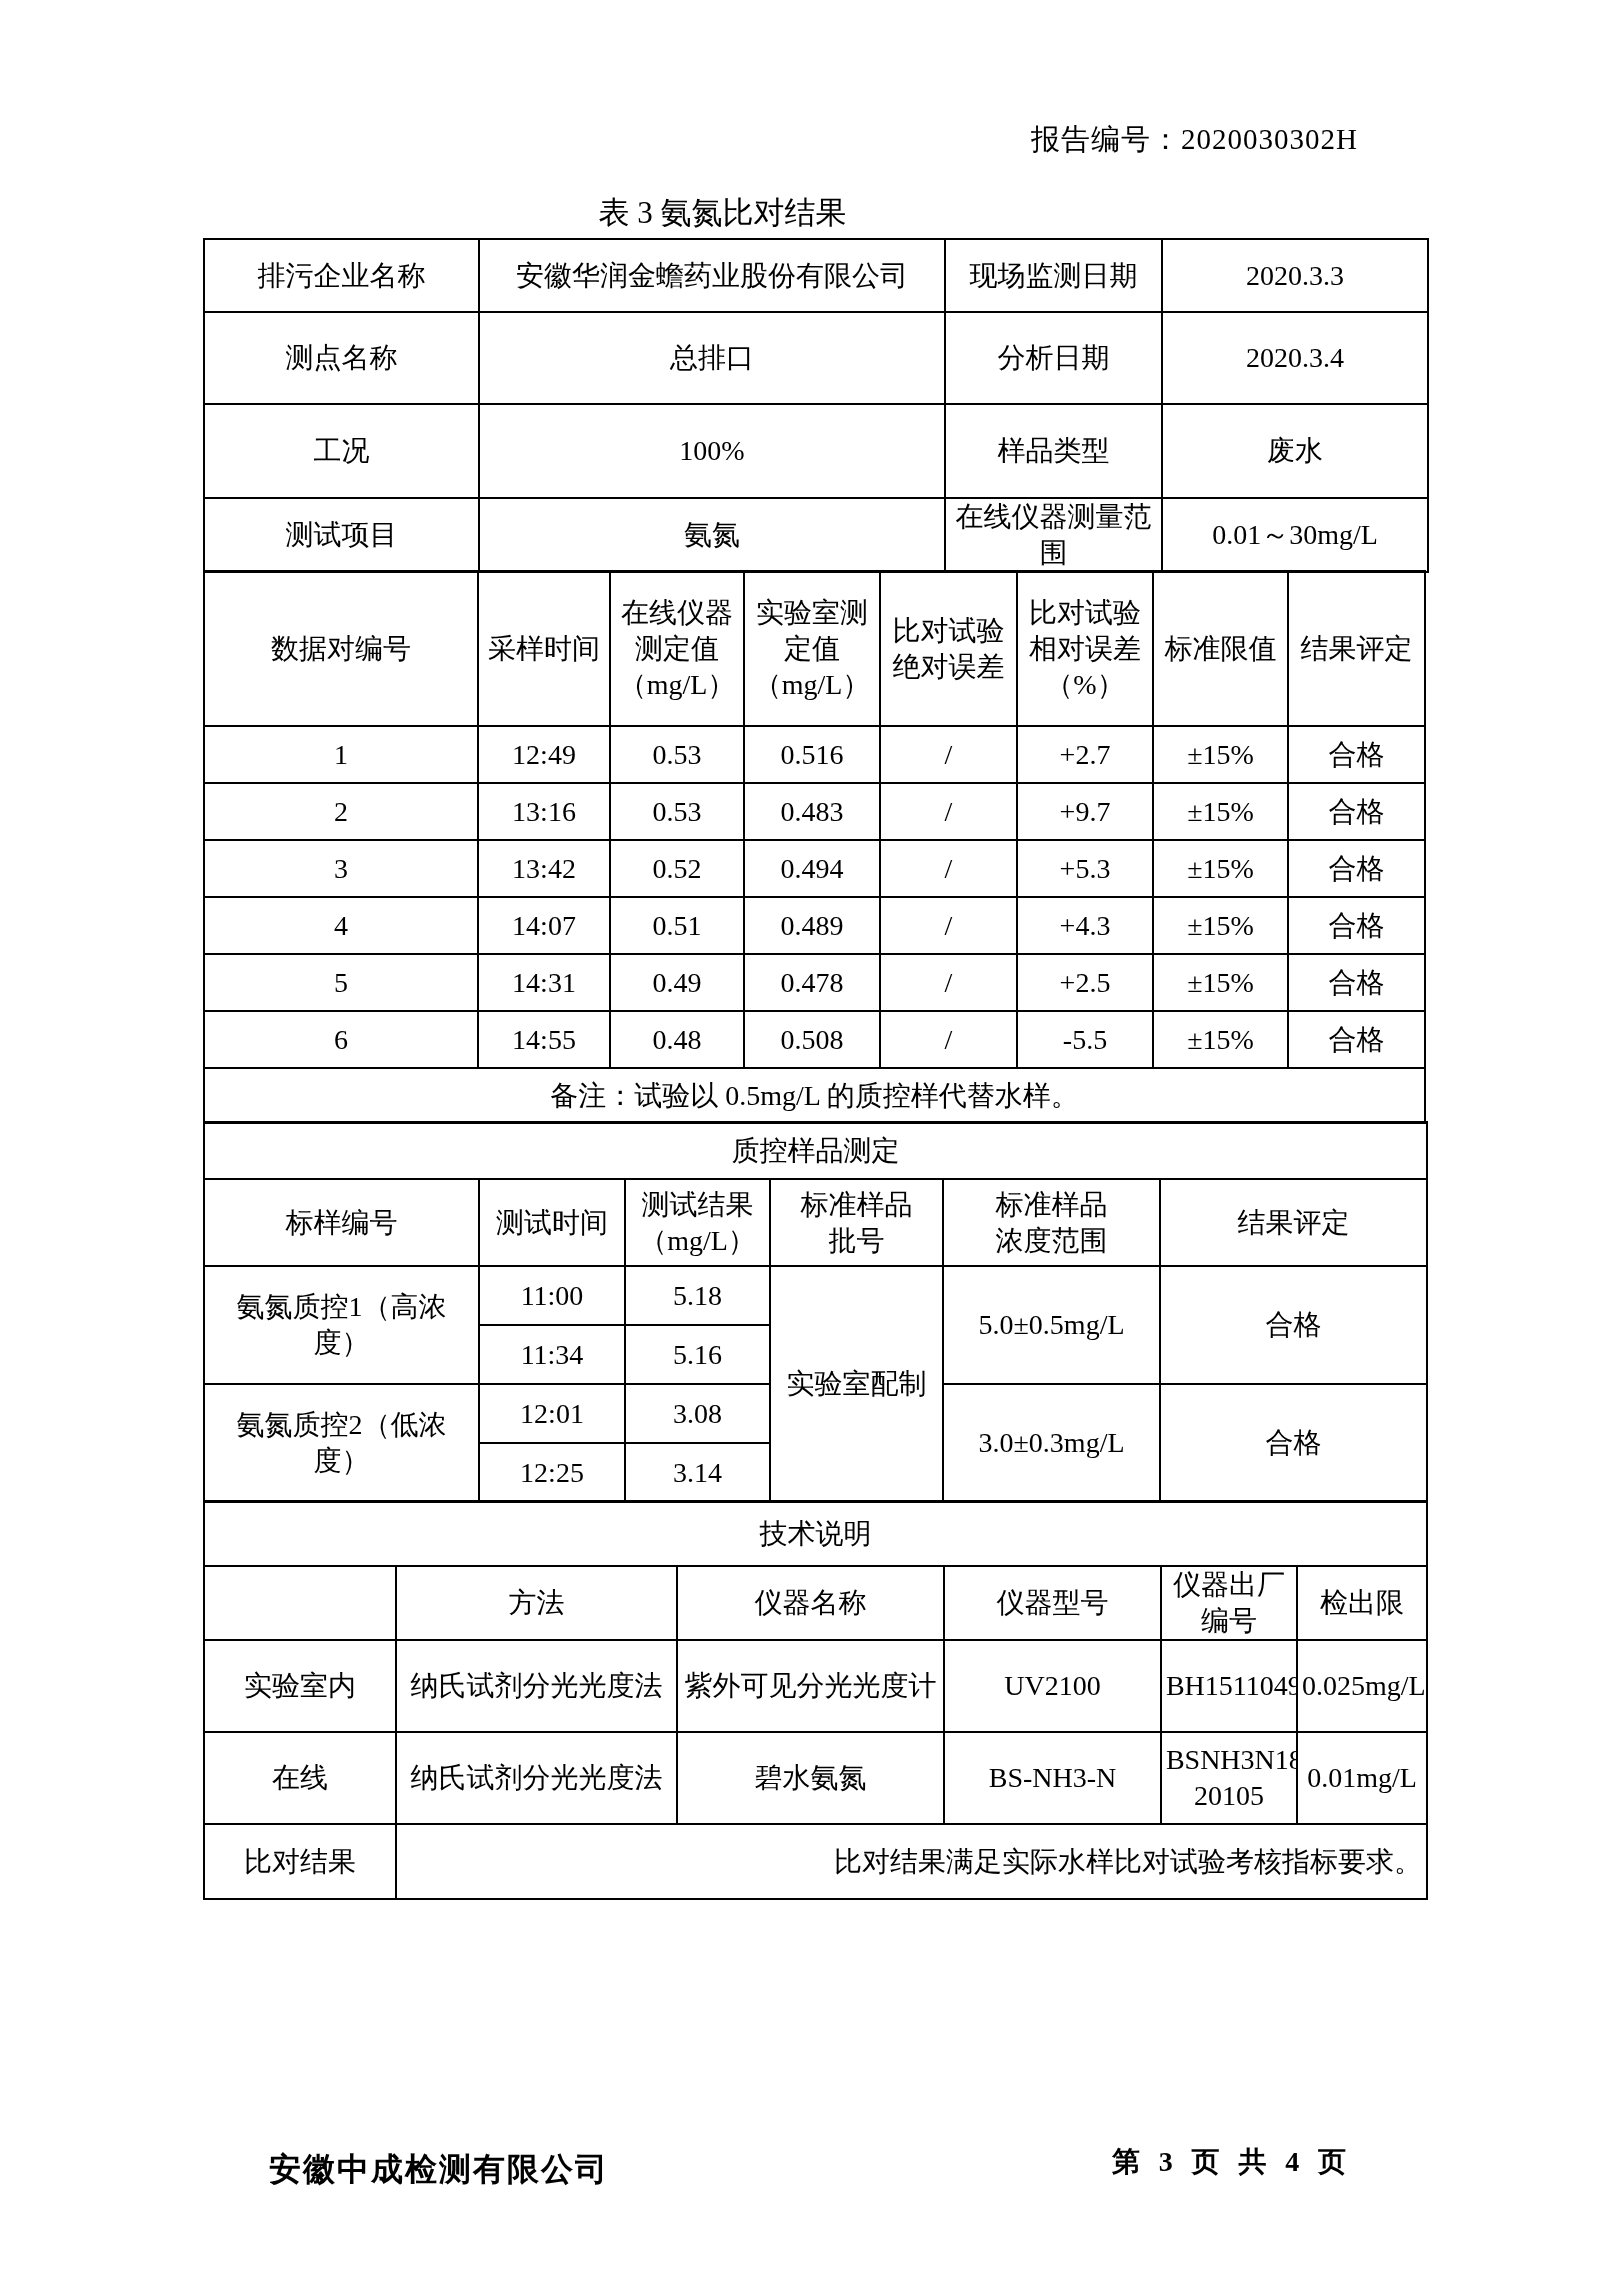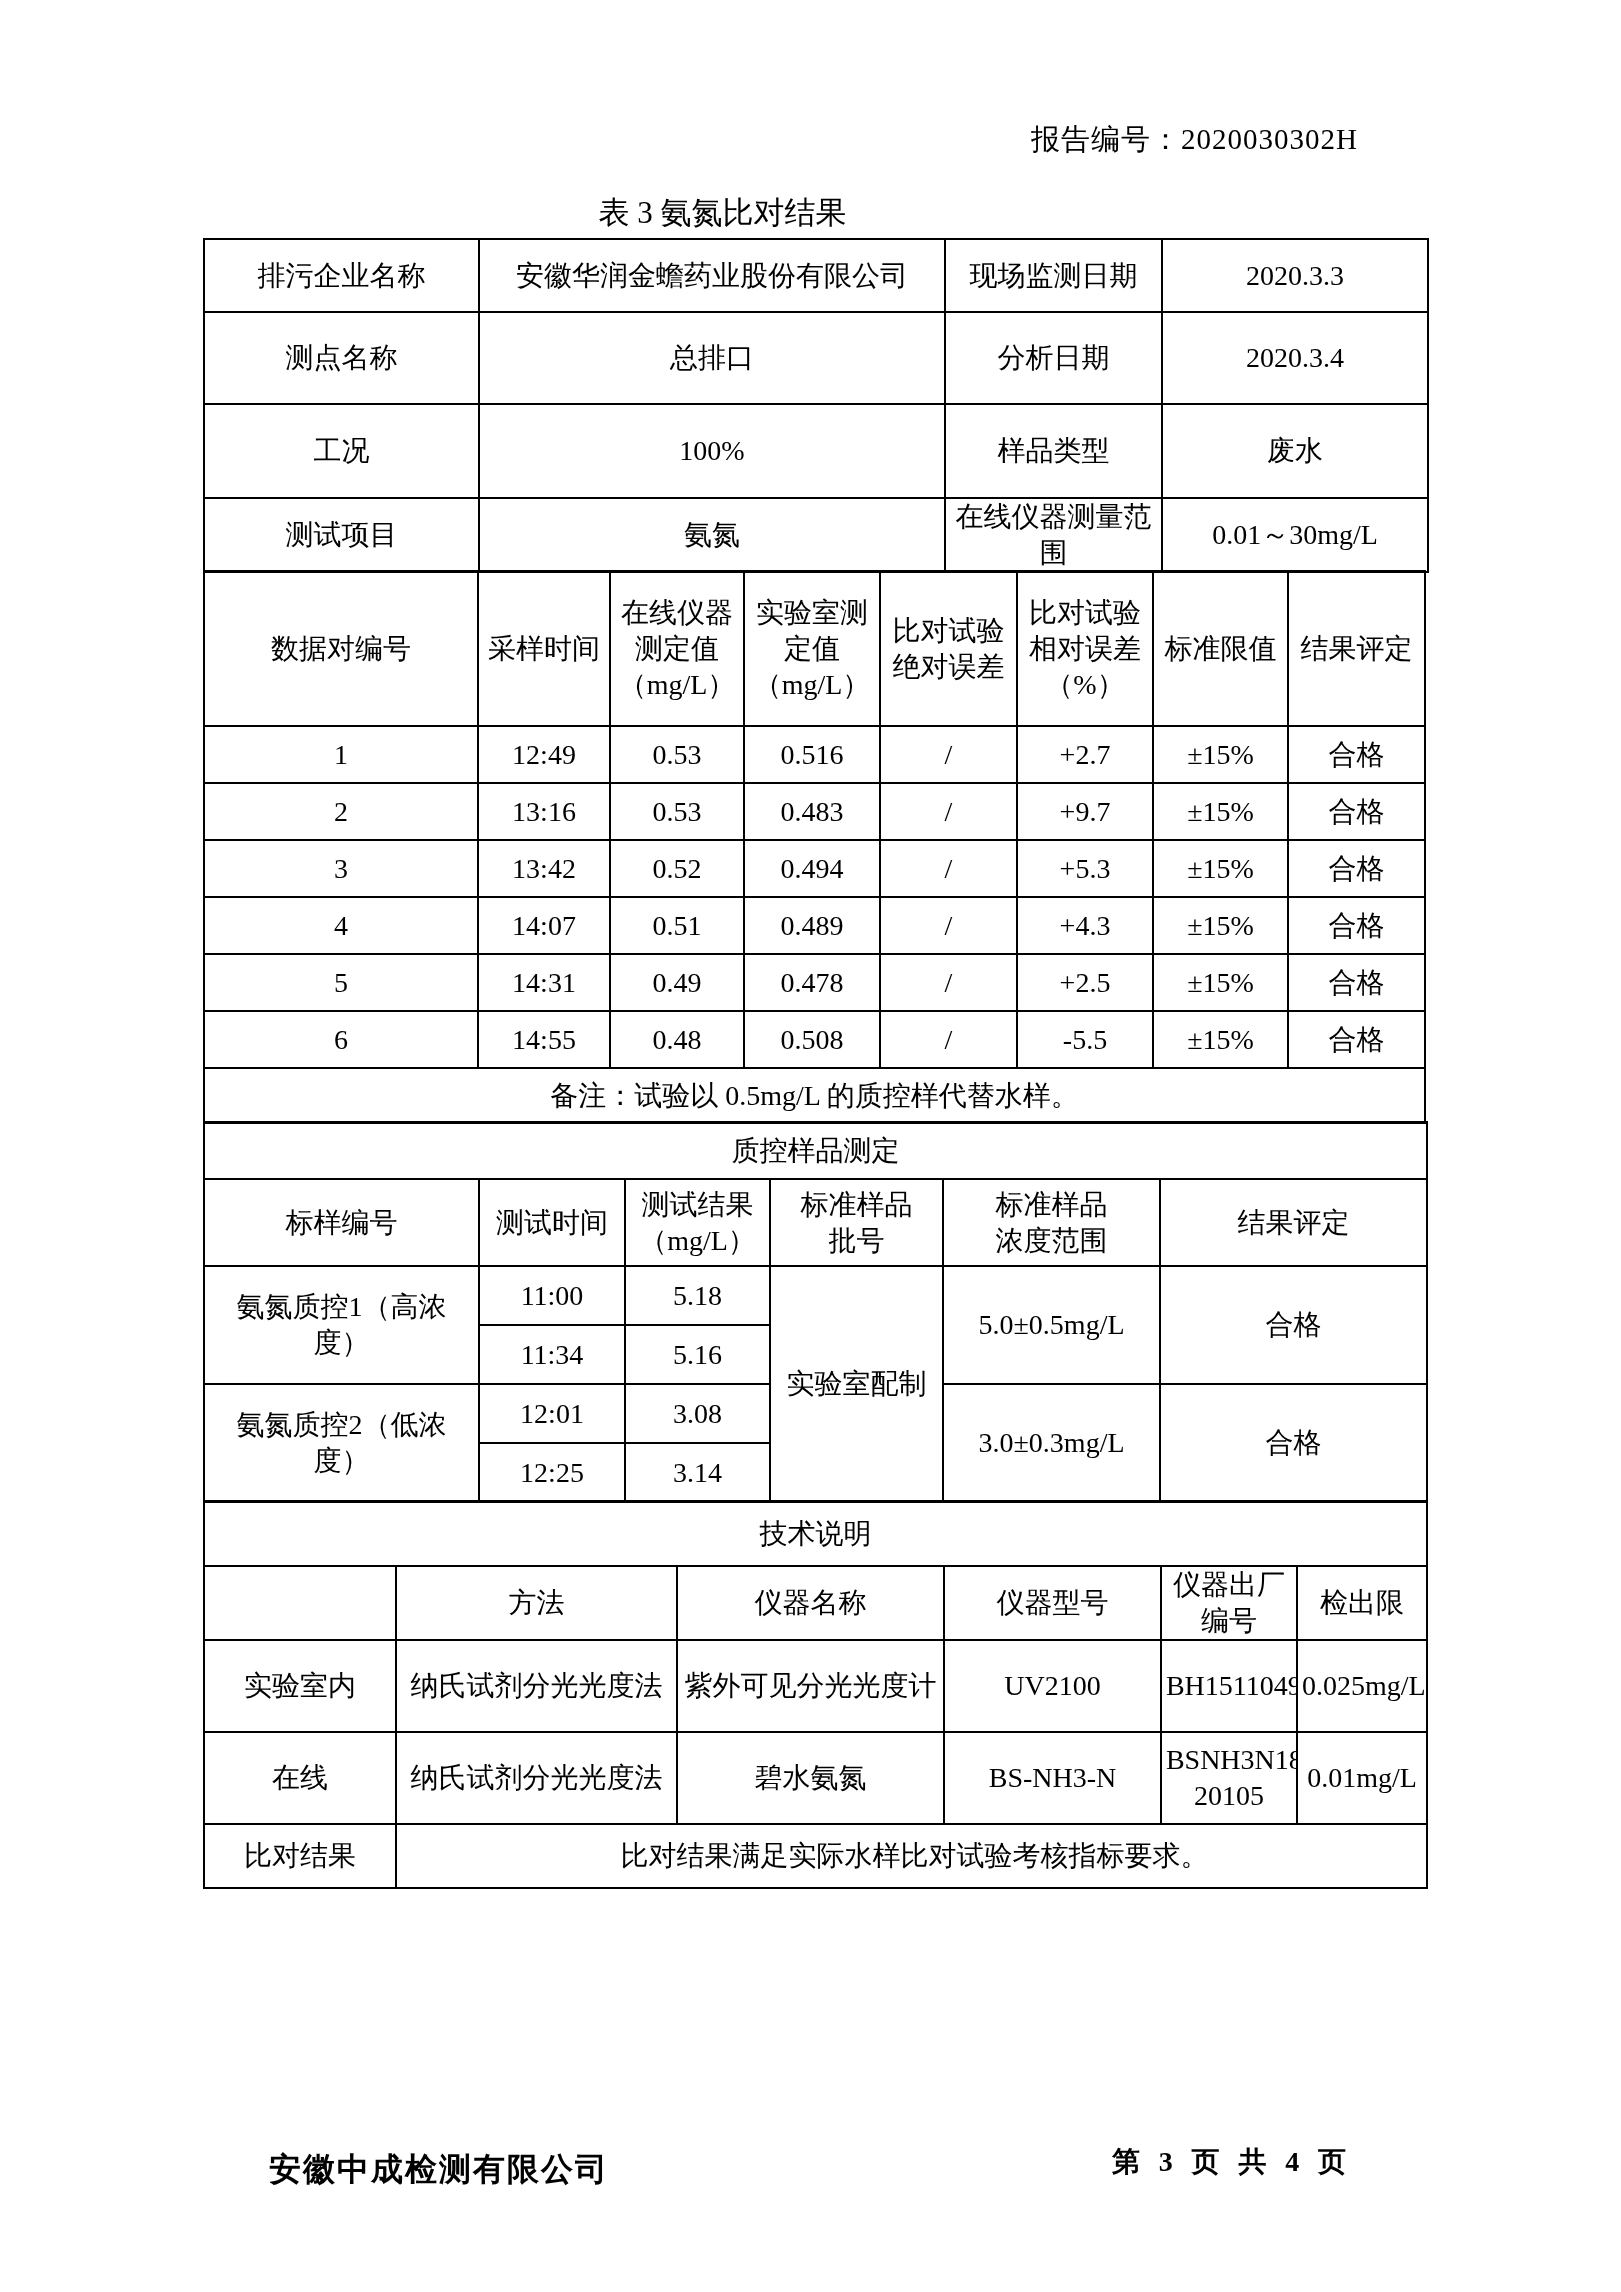--- a/index.html
+++ b/index.html
@@ -13,30 +13,30 @@
   .table-wrap{position:absolute;left:203px;top:238px;width:1223px;}
   table.tbl{border-collapse:collapse;table-layout:fixed;width:1223px;}
   .tbl + .tbl{margin-top:-2.9px;}
   .tbl td{
     border:2.9px solid #000;
     text-align:center;vertical-align:middle;
     font-size:28px;line-height:36px;
     white-space:pre-line;
     padding:0 3.9px;overflow:hidden;
   }
-  td.left{text-align:center;padding-left:9.8px;}
+  td.left{text-align:right;padding-left:9.8px;}
   
   col.w133{width:130px}col.w135{width:132px}col.w137{width:134px}col.w138{width:135px}
   col.w139{width:136px}col.w140{width:137px}col.w148{width:145px}col.w149{width:146px}
   col.w177{width:173px}col.w196{width:192px}col.w221{width:217px}col.w271{width:266px}
   col.w272{width:267px}col.w280{width:274px}col.w281{width:275px}col.w287{width:281px}
   col.w475{width:466px}
   
   tr.h55{height:54px}tr.h56{height:55px}tr.h58{height:57px}tr.h60{height:59px}
-  tr.h66{height:65px}tr.h74{height:73px}tr.h75{height:92px}tr.h77{height:64px}
+  tr.h66{height:65px}tr.h74{height:73px}tr.h75{height:92px}tr.h77{height:75px}
   tr.h79{height:69px}tr.h81{height:94px}tr.h119{height:87px}tr.h158{height:155px}
   .footer-company{position:absolute;left:253px;top:2148px;font-size:32px;font-weight:bold;letter-spacing:2px;margin-left:16px;}
   .footer-page{position:absolute;left:1112px;top:2143px;font-size:28px;font-weight:bold;letter-spacing:5.9px;}
 </style>
 </head>
 <body>
 
 <div class="report-no">报告编号：2020030302H</div>
 <div class="doc-title">表 3  氨氮比对结果</div>
 

